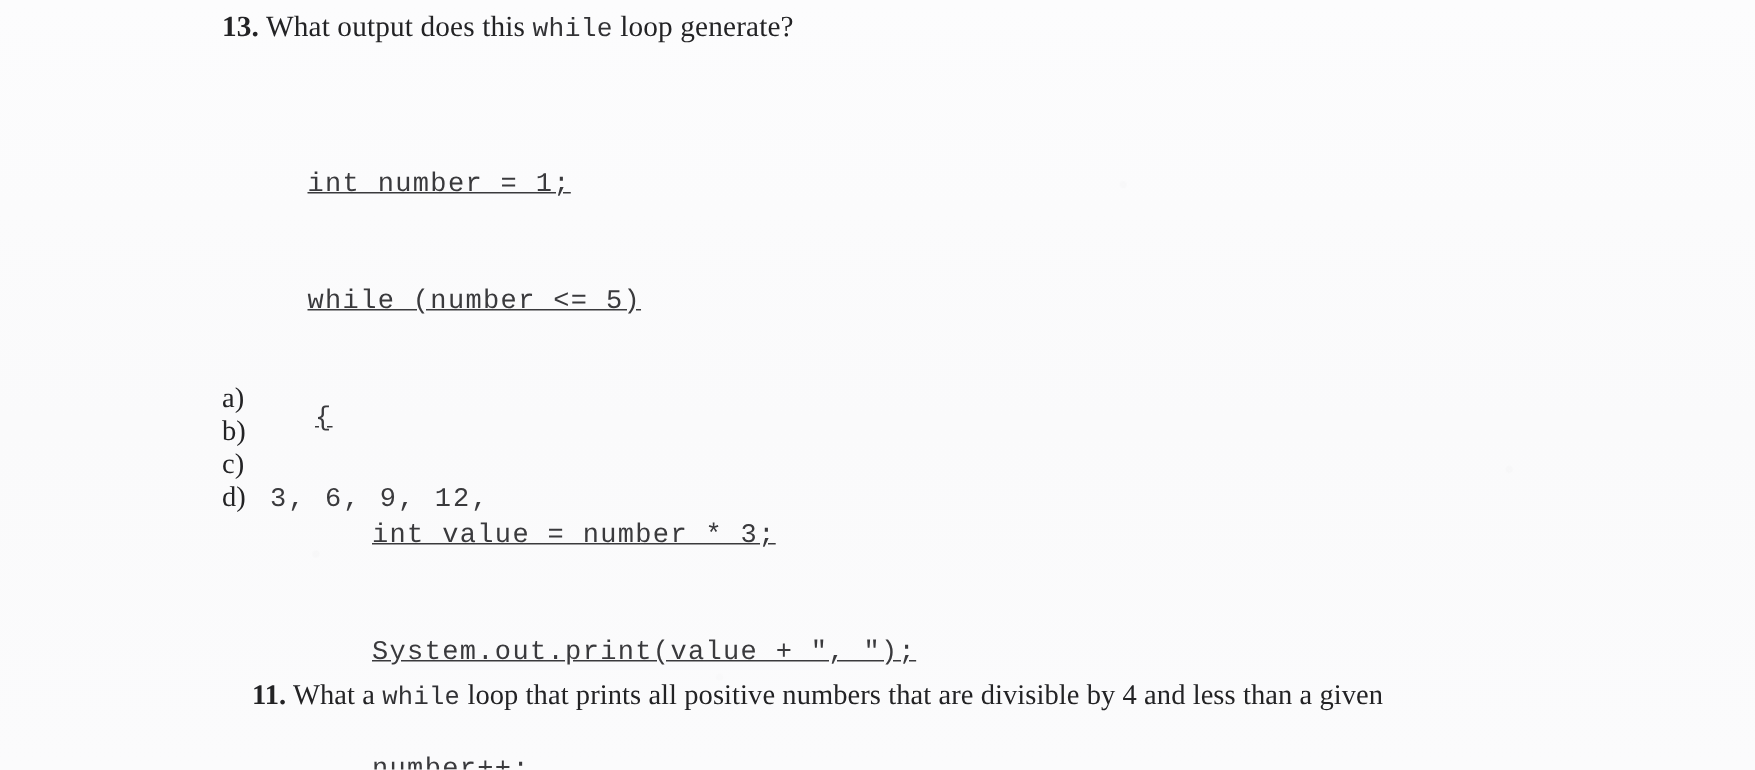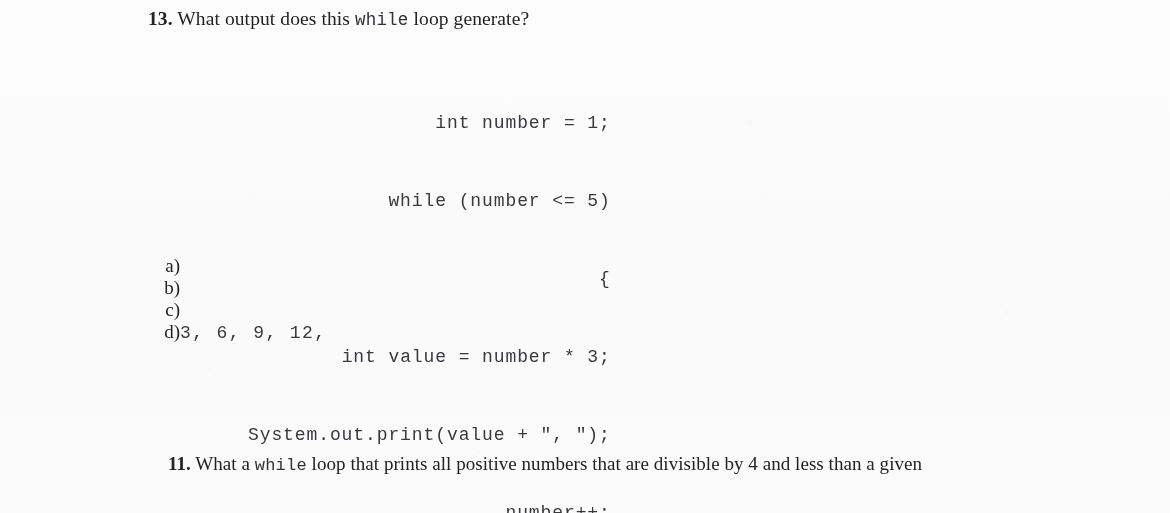--- a/index.html
+++ b/index.html
@@ -26,21 +26,20 @@
       radial-gradient(circle at 64% 24%, rgba(0,0,0,0.010) 0 2px, transparent 3px),
       radial-gradient(circle at 86% 61%, rgba(0,0,0,0.010) 0 2px, transparent 3px),
       radial-gradient(circle at 41% 88%, rgba(0,0,0,0.009) 0 2px, transparent 3px),
       linear-gradient(180deg, #fcfcfd 0%, #fafafb 55%, #fbfbfc 100%);
     pointer-events: none;
   }
 
   .sheet {
     position: absolute;
     inset: 0;
-    text-align: right;
   }
 
   
   .q13 {
     position: absolute;
     left: 148px;
     top: 7px;
     font-size: 19.5px;
     line-height: 24px;
     letter-spacing: 0.1px;
@@ -61,21 +60,21 @@
     position: absolute;
     left: 205px;
     top: 58px;
     font-family: "Liberation Mono", "DejaVu Sans Mono", monospace;
     font-size: 18px;
     line-height: 26px;
     letter-spacing: 0.9px;
     color: #3a3a3d;
     white-space: pre;
   }
-  .code .ln { display: block; height: 26px; }
+  .code .ln { display: block; height: 26px; text-decoration: underline; }
   .code .ln.indent1 { padding-left: 5px; }
   .code .ln.indent2 { padding-left: 43px; }
 
   
   .options {
     position: absolute;
     left: 148px;
     top: 255px;
   }
   .opt {

